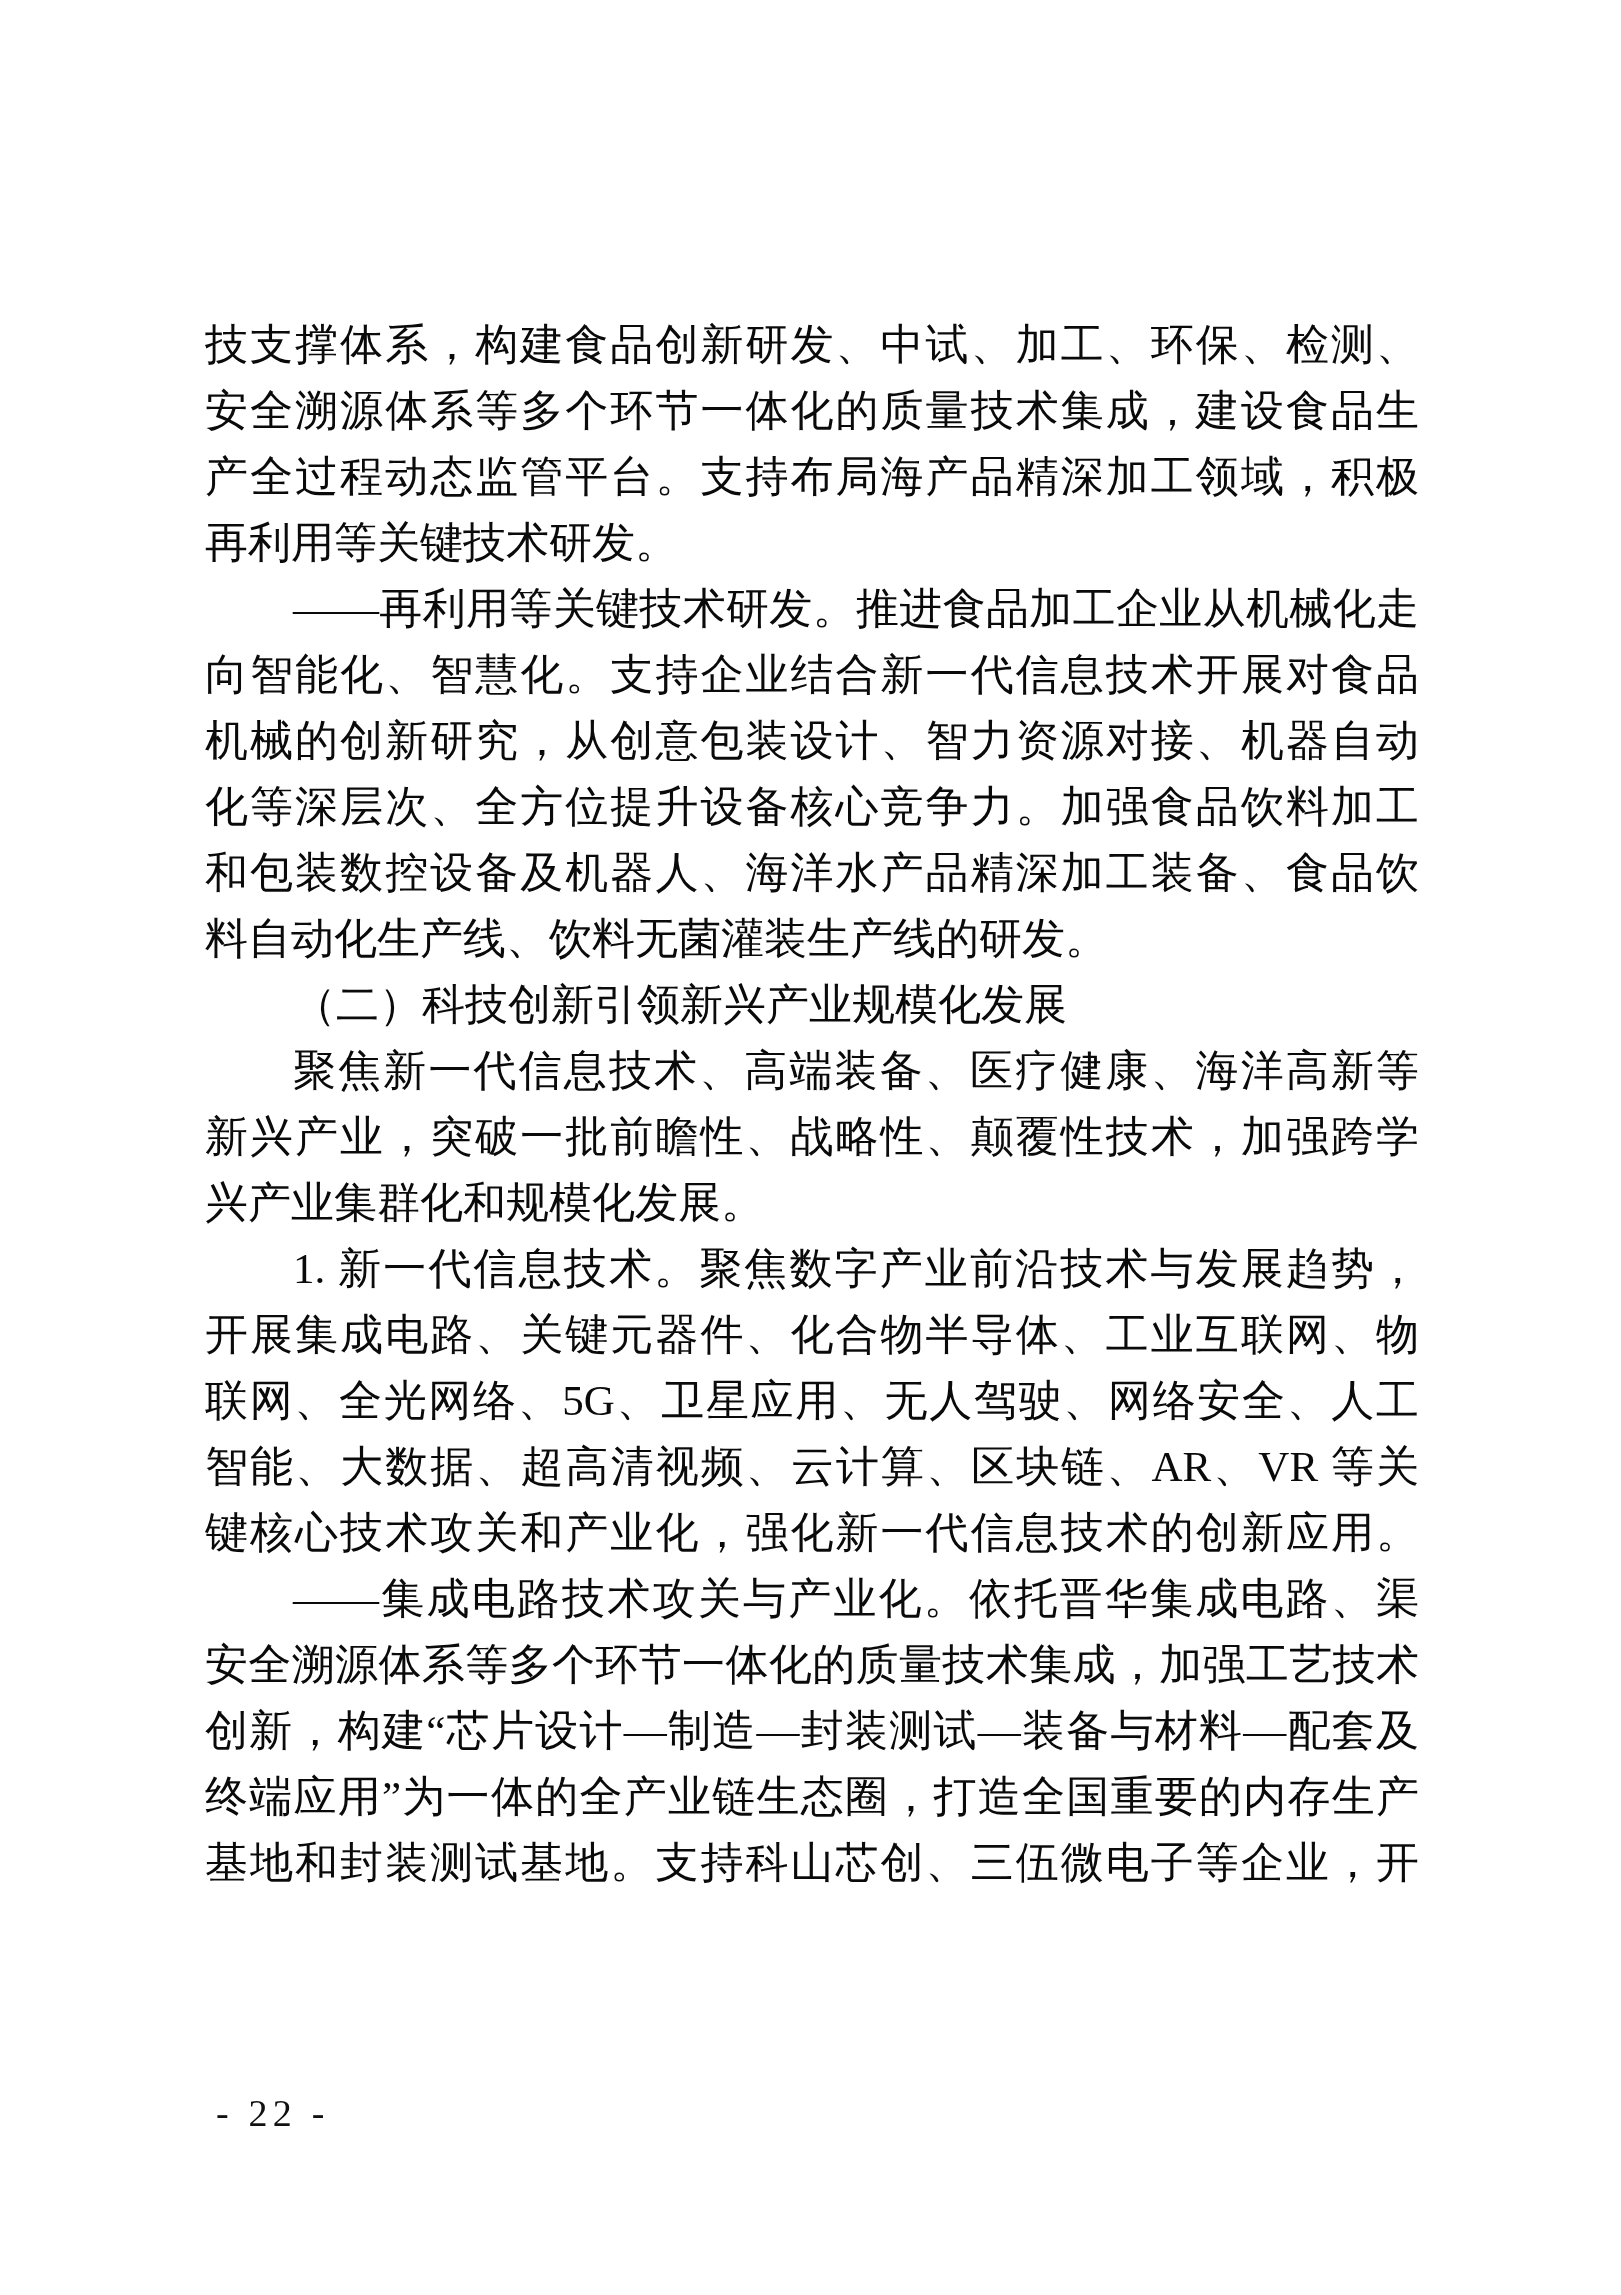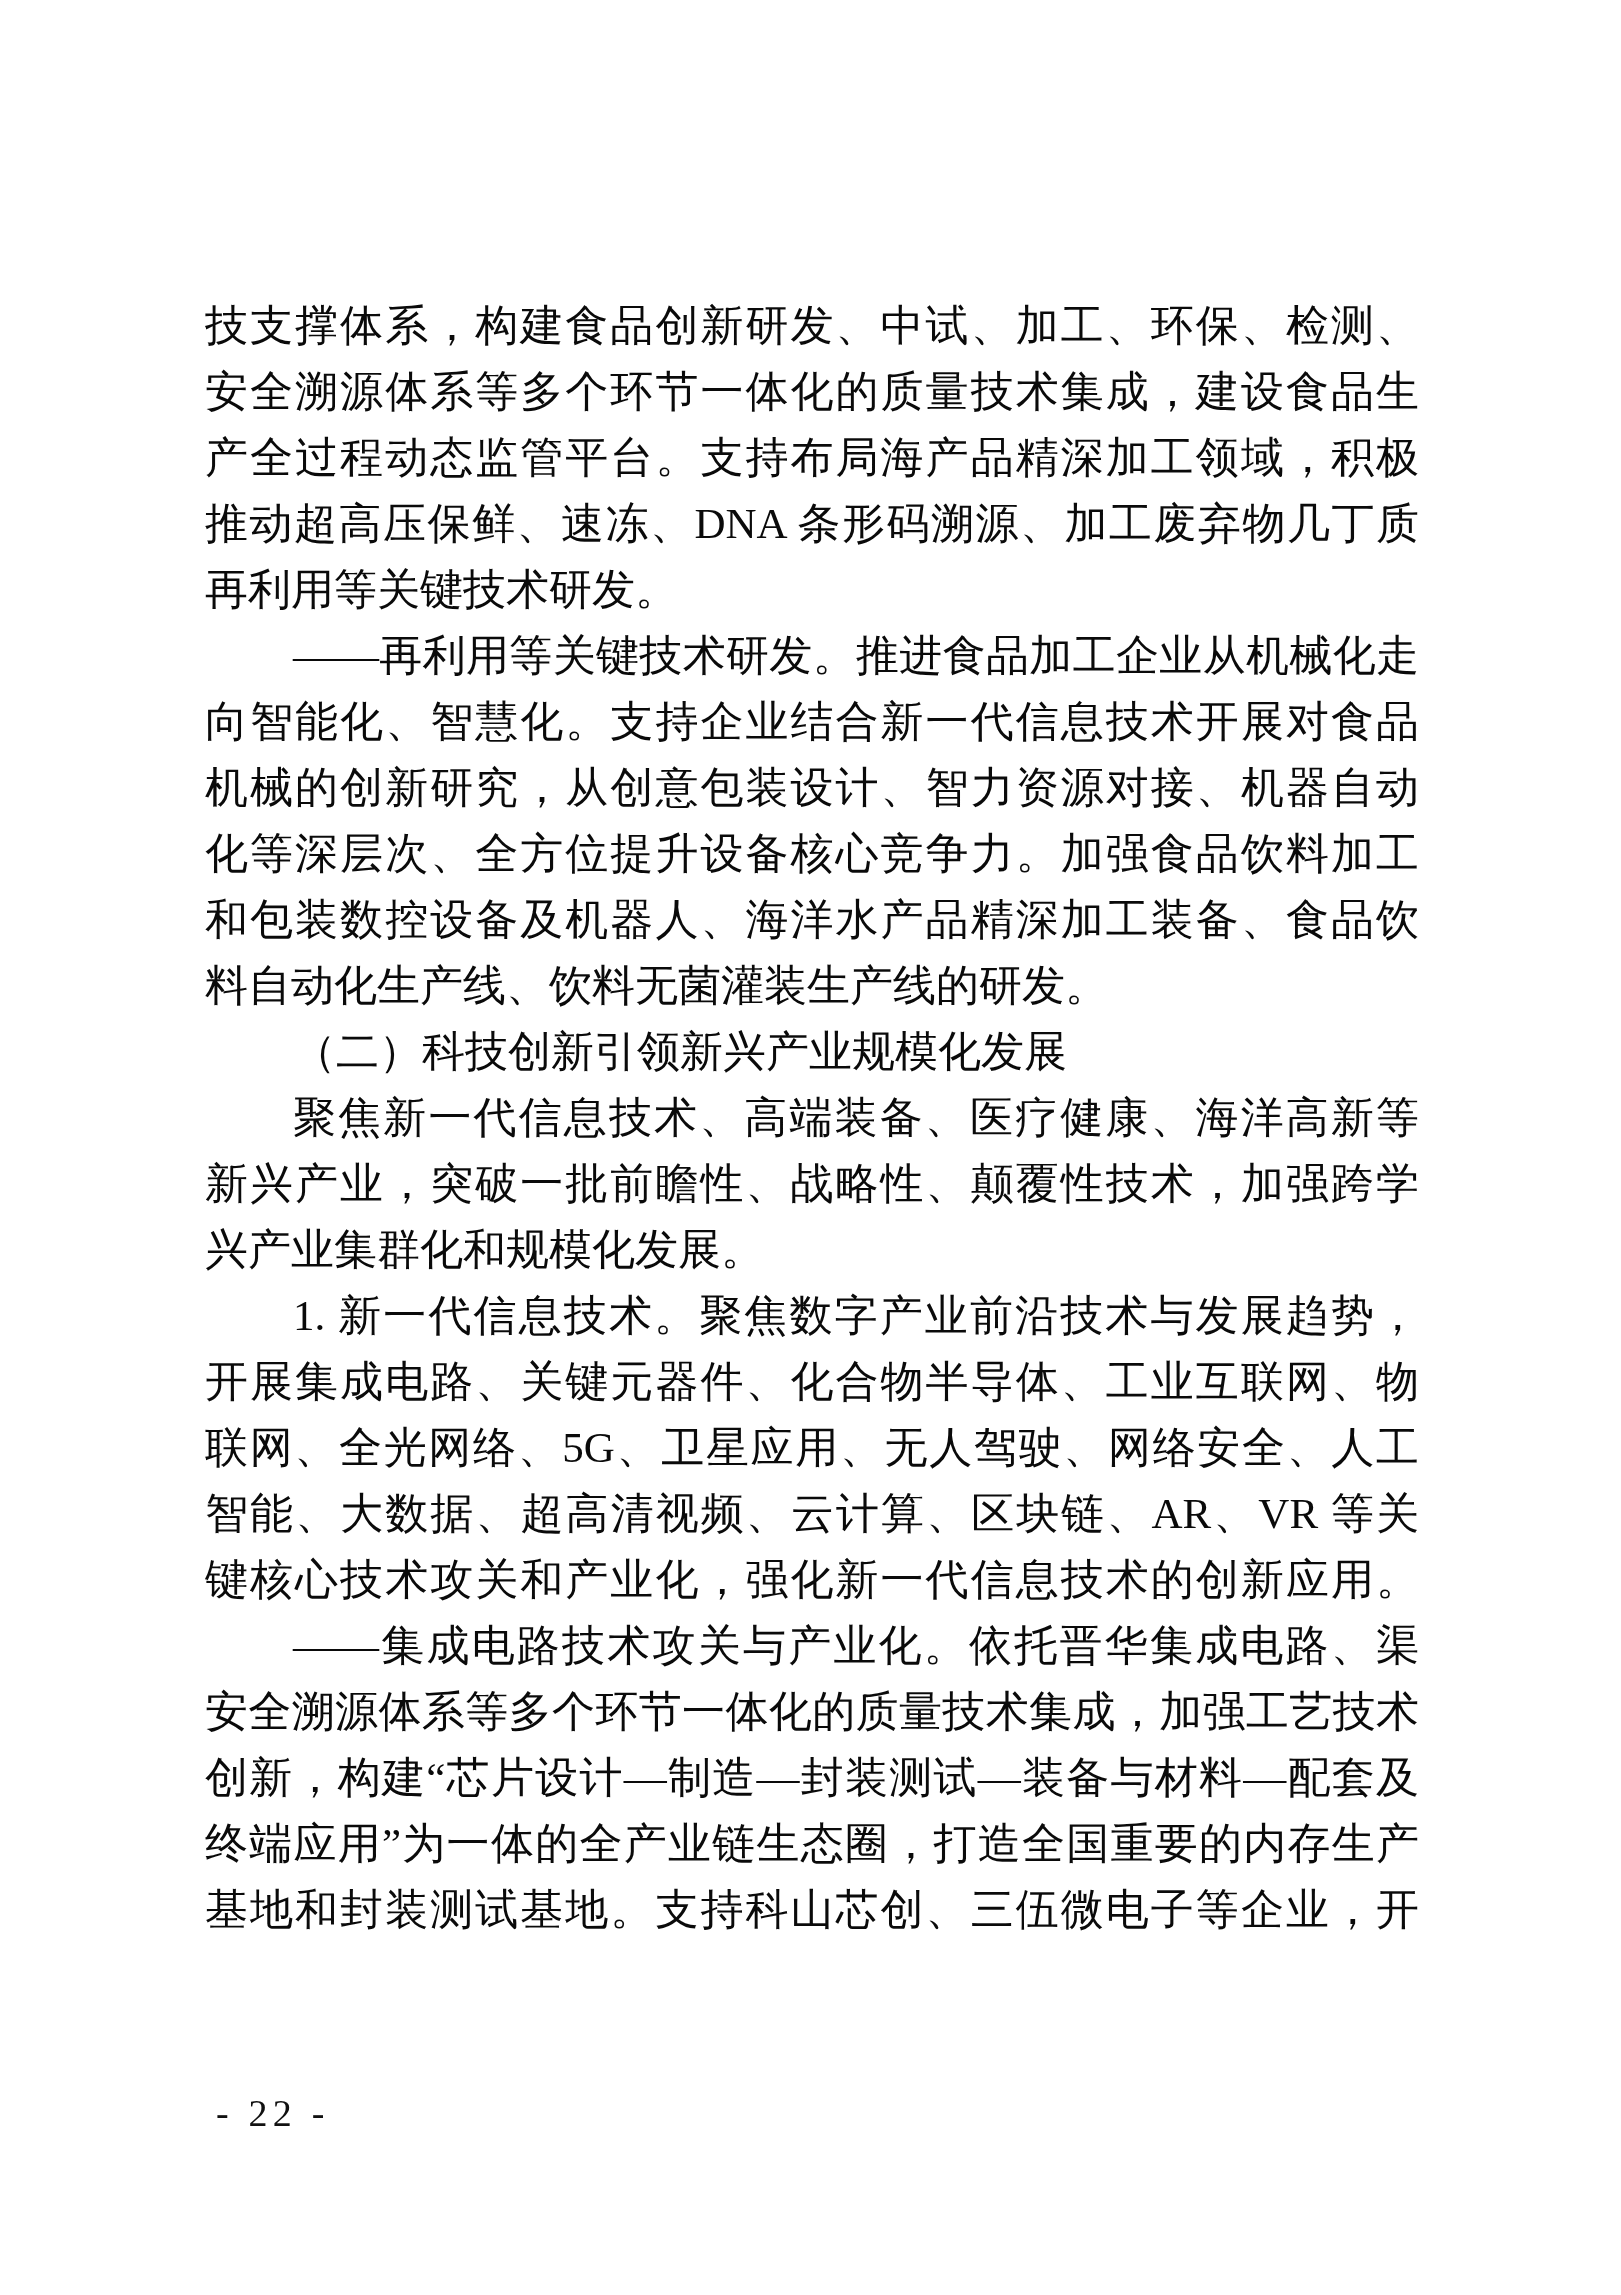--- a/index.html
+++ b/index.html
@@ -18,21 +18,21 @@
     position: absolute;
     left: 0;
     top: 0;
     width: 1621px;
     height: 2295px;
     background: #ffffff;
   }
   .text-block {
     position: absolute;
     left: 205px;
-    top: 293px;
+    top: 312px;
     width: 1214px;
     color: #0a0a0a;
   }
   .line {
     font-size: 43px;
     line-height: 66px;
     height: 66px;
     white-space: normal;
     overflow: hidden;
     text-align: justify;
@@ -60,21 +60,20 @@
   }
 </style>
 </head>
 <body>
 
 <div class="page">
   <div class="text-block" id="text-block">
       <div class="line full">技支撑体系，构建食品创新研发、中试、加工、环保、检测、</div>
       <div class="line full">安全溯源体系等多个环节一体化的质量技术集成，建设食品生</div>
       <div class="line full">产全过程动态监管平台。支持布局海产品精深加工领域，积极</div>
-      <div class="line full">推动超高压保鲜、速冻、DNA 条形码溯源、加工废弃物几丁质</div>
       <div class="line short">再利用等关键技术研发。</div>
       <div class="line full indent">——再利用等关键技术研发。推进食品加工企业从机械化走</div>
       <div class="line full">向智能化、智慧化。支持企业结合新一代信息技术开展对食品</div>
       <div class="line full">机械的创新研究，从创意包装设计、智力资源对接、机器自动</div>
       <div class="line full">化等深层次、全方位提升设备核心竞争力。加强食品饮料加工</div>
       <div class="line full">和包装数控设备及机器人、海洋水产品精深加工装备、食品饮</div>
       <div class="line short">料自动化生产线、饮料无菌灌装生产线的研发。</div>
       <div class="line short indent">（二）科技创新引领新兴产业规模化发展</div>
       <div class="line full indent">聚焦新一代信息技术、高端装备、医疗健康、海洋高新等</div>
       <div class="line full">新兴产业，突破一批前瞻性、战略性、颠覆性技术，加强跨学</div>

